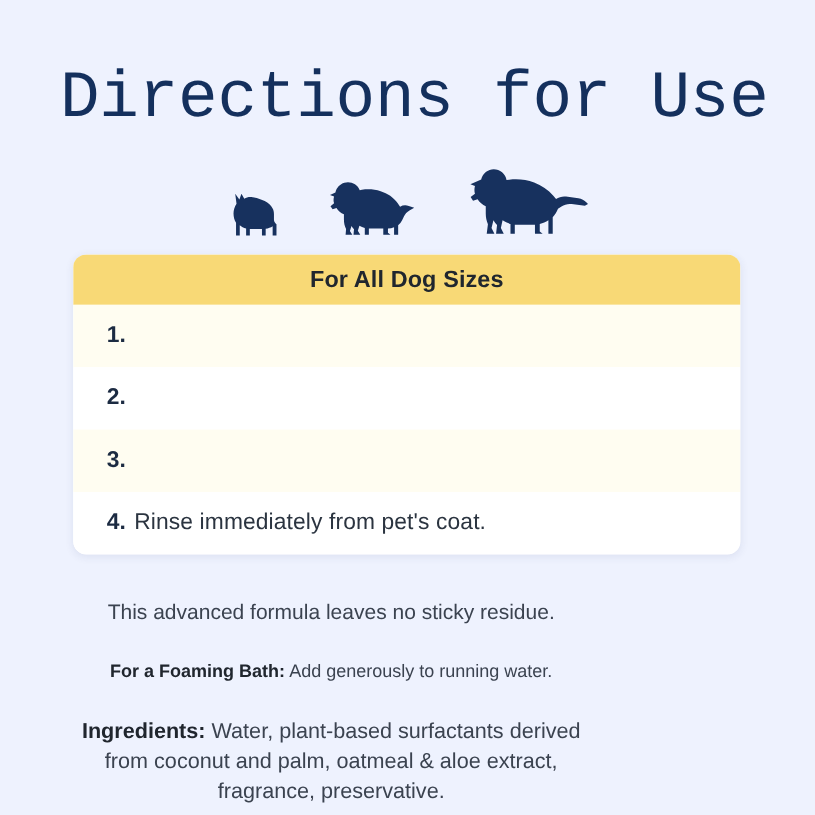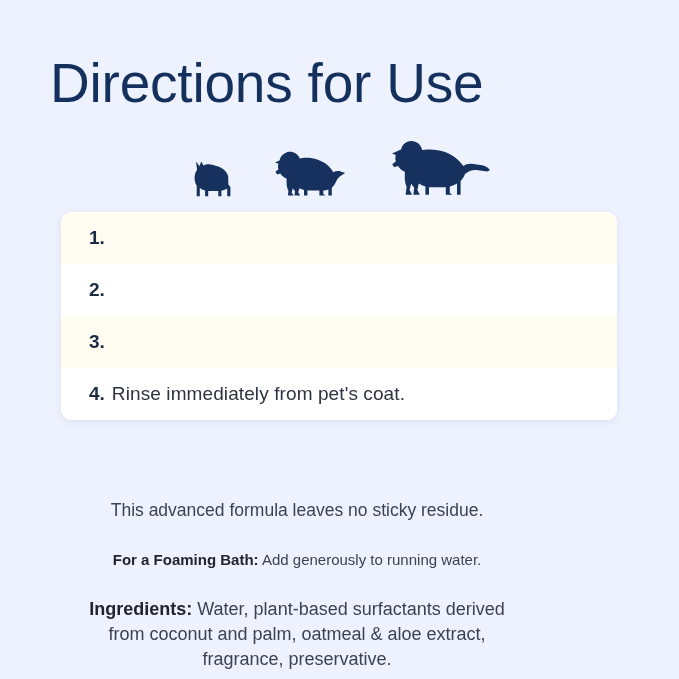--- a/index.html
+++ b/index.html
@@ -19,21 +19,21 @@
     height: 679px;
     background: #eef2fe;
     box-sizing: border-box;
   }
 
   
   .title {
     position: absolute;
     left: 50px;
     top: 52px;
-    font-family: Liberation Sans, sans-serif;
+    font-family: Liberation Mono, monospace;
     font-size: 55px;
     line-height: 62px;
     font-weight: 400;
     color: #14305d;
     letter-spacing: -0.2px;
     white-space: nowrap;
   }
 
   
   .dogs {
@@ -98,21 +98,20 @@
   }
 
   
   .footer {
     position: absolute;
     left: 0;
     top: 498px;
     width: 552px;
     text-align: center;
     color: #2b3440;
-    padding-left: 21px;
   }
   .footer-line {
     font-size: 17.5px;
     line-height: 24px;
     color: #3b4350;
   }
   .footer-note { margin-top: 0; }
   .footer-foam { margin-top: 26px; font-size: 15px; line-height: 24px; color: #3b4350; }
   .footer-ing {
     margin-top: 25px;
@@ -183,20 +182,23 @@
                  L19.6 46.8 C18.4 44.0 17.8 41.0 17.8 37.9 L17.8 31.8
                  C15.0 30.6 12.6 28.6 11.0 26.0 L7.2 27.2 L5.2 24.2 L8.8 21.4
                  C8.2 19.4 8.2 17.2 8.8 15.1 L5.0 13.6 Z"></path>
       </svg>
     </span>
 
   </div>
 
   <div class="card">
 
+    <div class="card-header">
+      <span>For All Dog Sizes</span>
+    </div>
 
     <div class="steps">
 
       <div class="step-row odd">
         <span class="step-num">1.</span>
       </div>
 
       <div class="step-row even">
         <span class="step-num">2.</span>
       </div>

